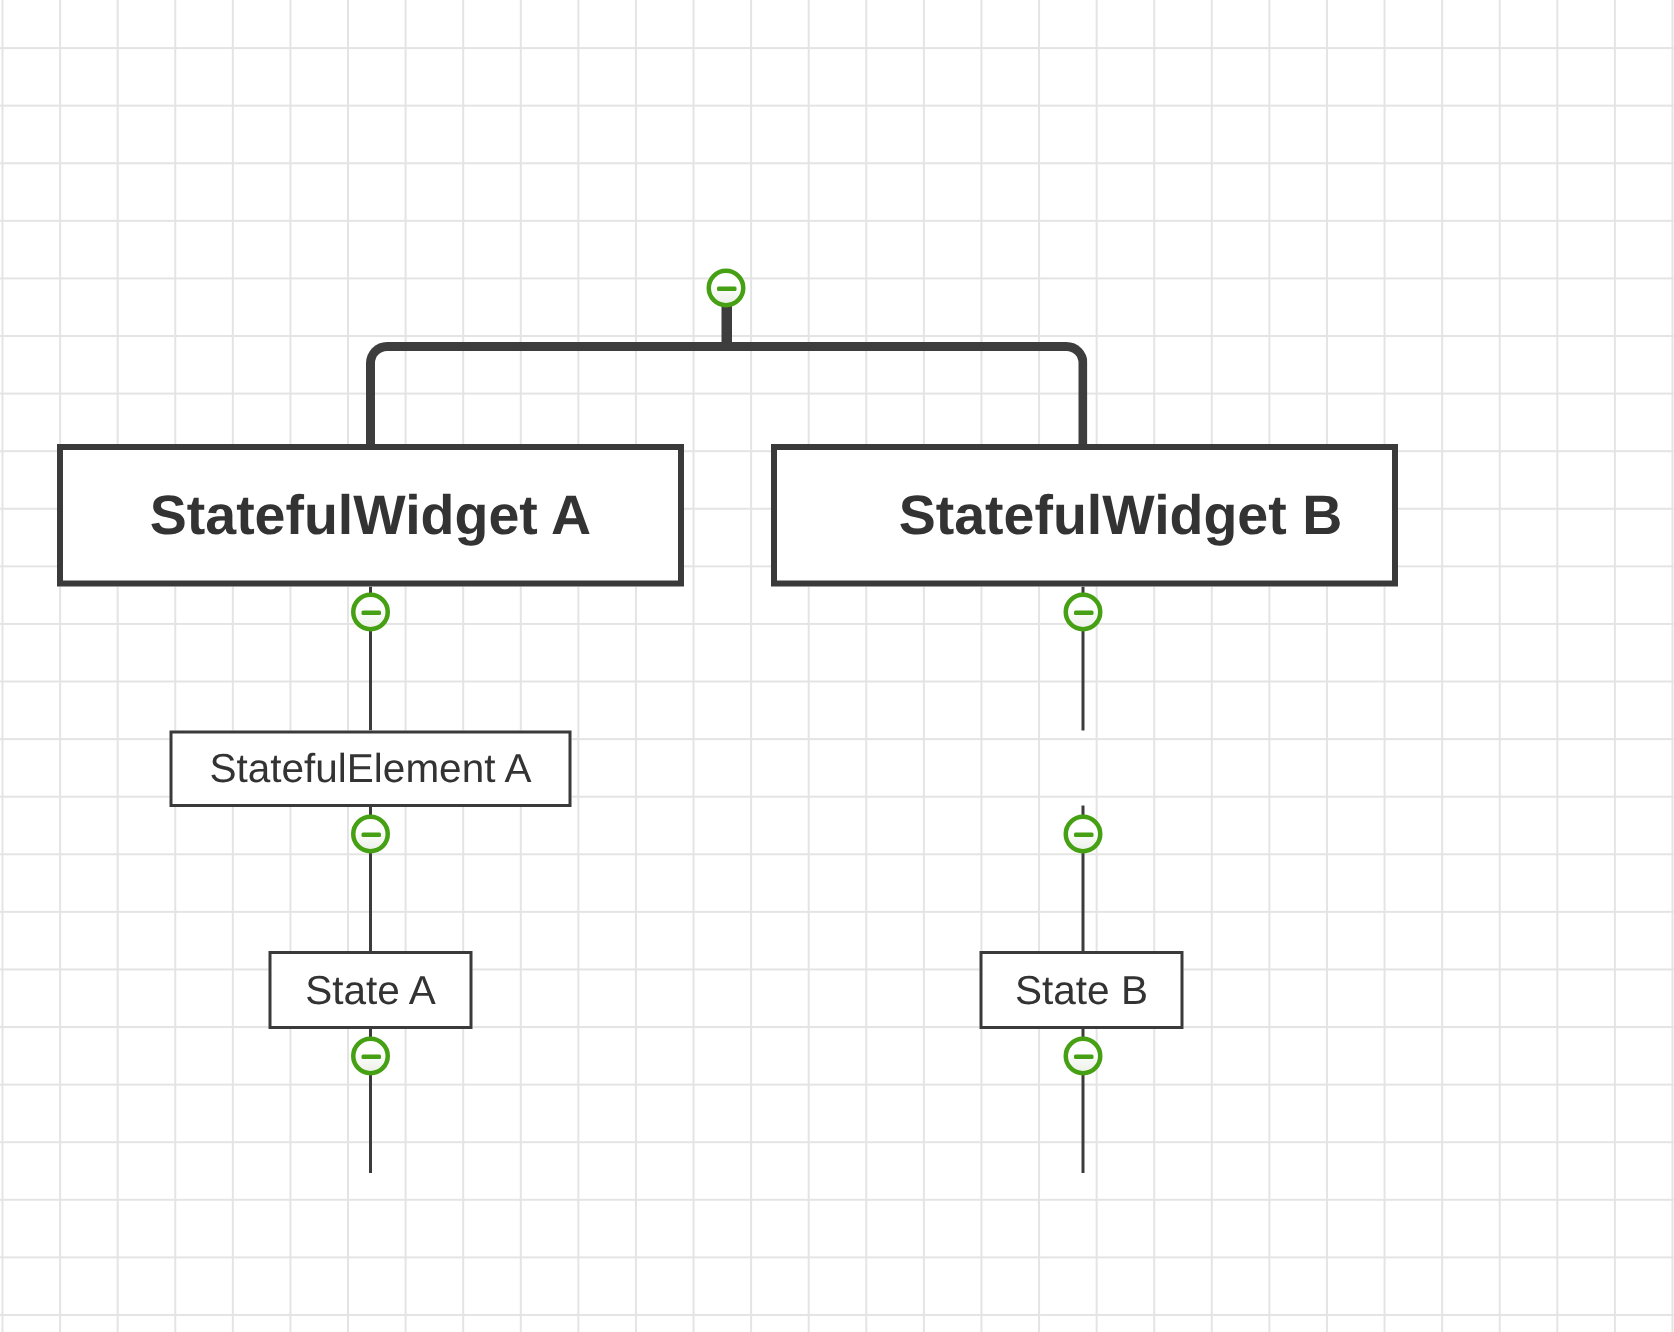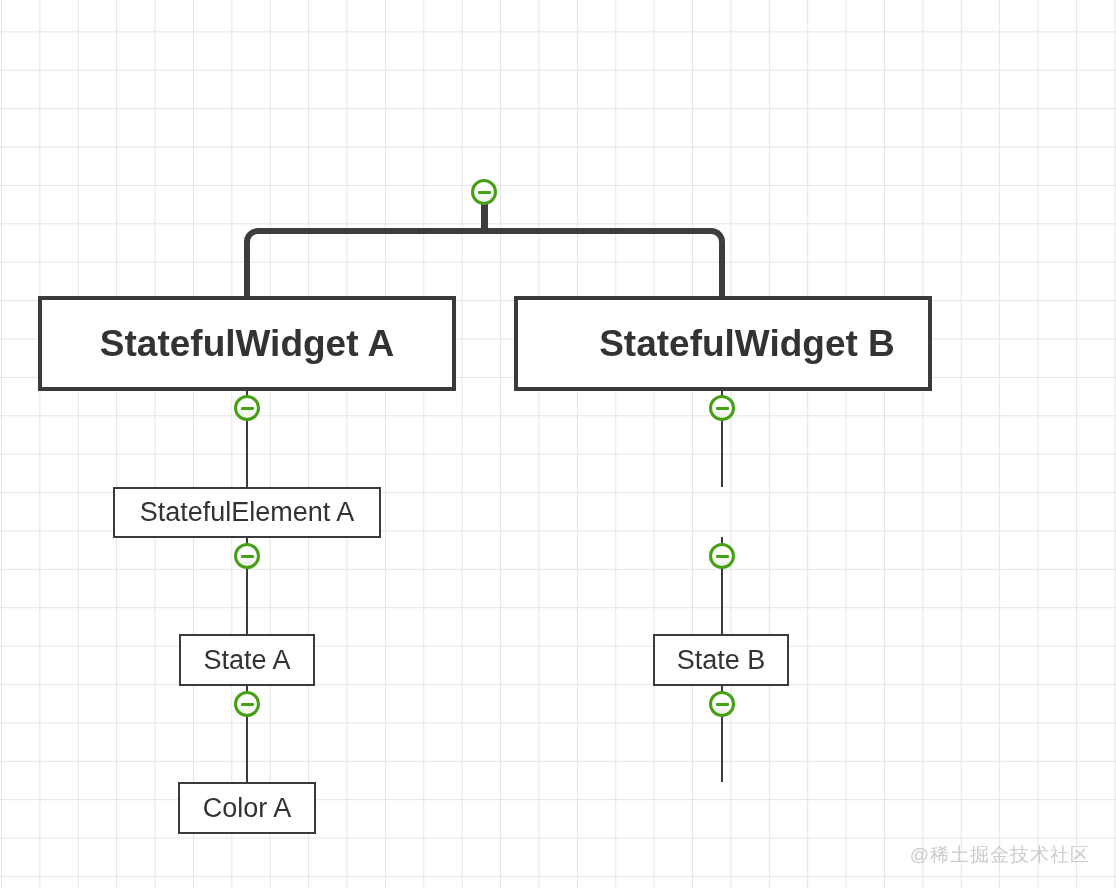--- a/index.html
+++ b/index.html
@@ -152,21 +152,20 @@
 
 
   <div class="node node-widget a">StatefulWidget A</div>
   <div class="node node-widget b">StatefulWidget B</div>
 
   <div class="node node-element a">StatefulElement A</div>
 
   <div class="node node-state a">State A</div>
   <div class="node node-state b">State B</div>
 
-  <div class="node node-color a">Color A</div>
 
   <div class="collapse-btn cb-root">
     <span class="dash"></span>
   </div>
   <div class="collapse-btn cb-wa">
     <span class="dash"></span>
   </div>
   <div class="collapse-btn cb-wb">
     <span class="dash"></span>
   </div>
@@ -176,15 +175,14 @@
   <div class="collapse-btn cb-eb">
     <span class="dash"></span>
   </div>
   <div class="collapse-btn cb-sa">
     <span class="dash"></span>
   </div>
   <div class="collapse-btn cb-sb">
     <span class="dash"></span>
   </div>
 
-  <div class="watermark">@稀土掘金技术社区</div>
 
 </div>
 
 </body></html>

